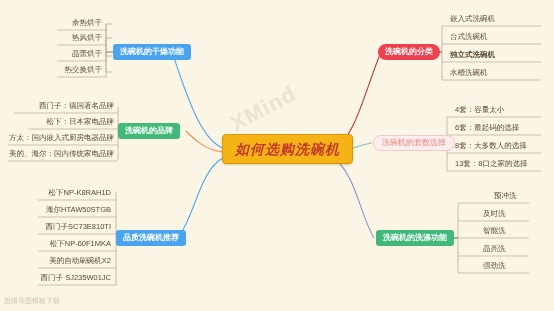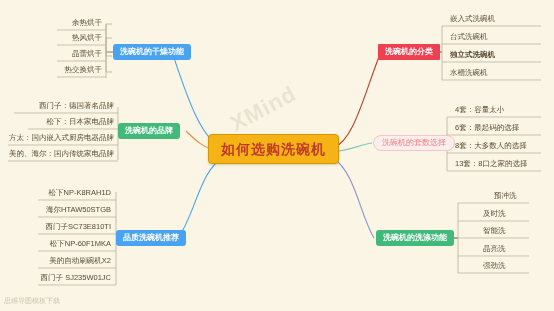--- a/index.html
+++ b/index.html
@@ -50,21 +50,21 @@
   }
   .branch {
     border-radius: 3px;
     padding: 4px 7px;
     font-size: 8px;
     color: #ffffff;
     font-weight: bold;
   }
   .branch.blue   { background: #4aa3f0; }
   .branch.green  { background: #41b97a; }
-  .branch.red    { background: #ef4050; border-radius: 1px; }
+  .branch.red    { background: #ef4050; border-radius: 8px; }
   .branch.pink {
     background: #fdeeee;
     border: 1px solid #f3c7c7;
     border-radius: 9px;
     color: #e8807f;
     font-weight: normal;
     padding: 3px 8px;
     font-family: Liberation Mono, monospace;
   }
   .leaf {
@@ -154,21 +154,21 @@
     <line x1="458" y1="203" x2="529" y2="203" stroke="#b9ae96" stroke-width="0.7"></line>
     <line x1="458" y1="221" x2="529" y2="221" stroke="#b9ae96" stroke-width="0.7"></line>
     <line x1="458" y1="238" x2="529" y2="238" stroke="#b9ae96" stroke-width="0.7"></line>
     <line x1="458" y1="256" x2="529" y2="256" stroke="#b9ae96" stroke-width="0.7"></line>
     <line x1="458" y1="273" x2="529" y2="273" stroke="#b9ae96" stroke-width="0.7"></line>
   </svg>
 
   <div class="watermark-center">XMind</div>
   <div class="watermark-corner">思维导图模板下载</div>
 
-  <div class="node central" style="left:208px; top:134px;">如何选购洗碗机</div>
+  <div class="node central" style="left:222px; top:134px;font-style:italic;">如何选购洗碗机</div>
 
   <div class="node branch blue" style="left:113px; top:44px;font-family:Liberation Serif, serif;">洗碗机的干燥功能</div>
   <div class="node leaf" style="left:57px; top:17px; justify-content:flex-end; width:48px;">余热烘干</div>
   <div class="node leaf" style="left:57px; top:32px; justify-content:flex-end; width:48px;">热风烘干</div>
   <div class="node leaf" style="left:57px; top:48px; justify-content:flex-end; width:48px;">晶蕾烘干</div>
   <div class="node leaf" style="left:51px; top:64px; justify-content:flex-end; width:54px;">热交换烘干</div>
 
   <div class="node branch green" style="left:118px; top:123px;">洗碗机的品牌</div>
   <div class="node leaf" style="left:14px; top:100px; justify-content:flex-end; width:103px;">西门子：德国著名品牌</div>
   <div class="node leaf" style="left:28px; top:116px; justify-content:flex-end; width:89px;">松下：日本家电品牌</div>

